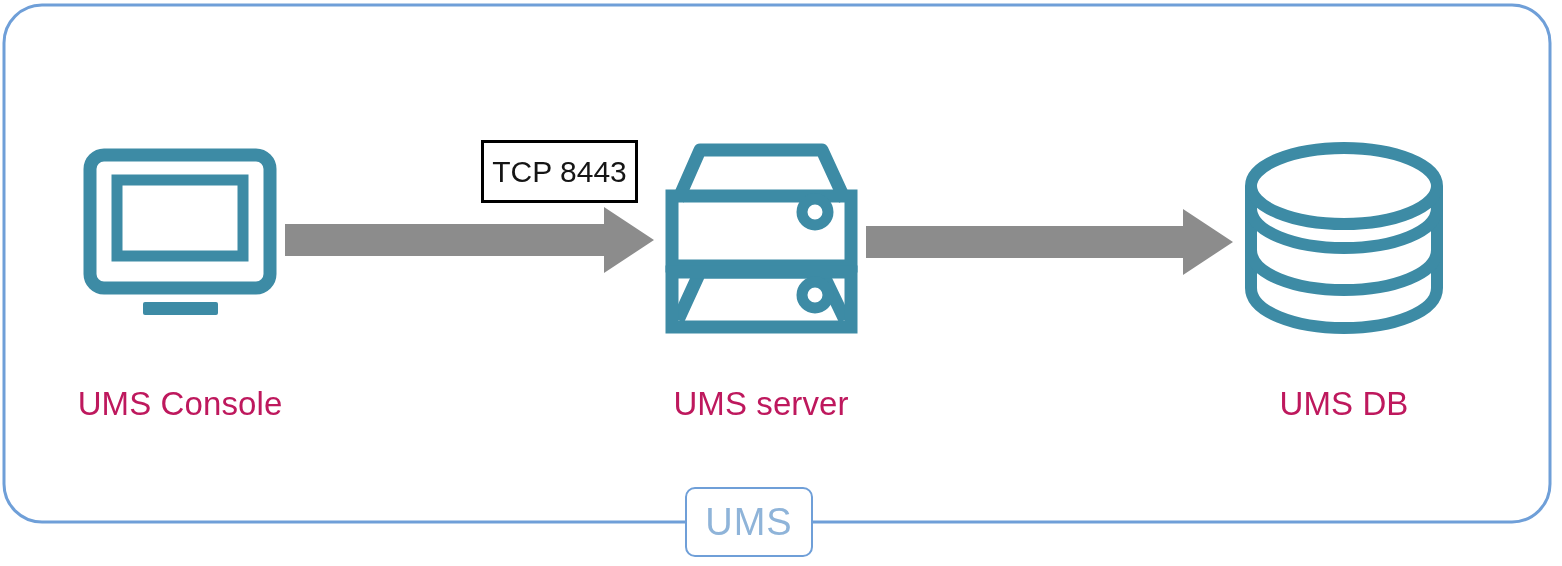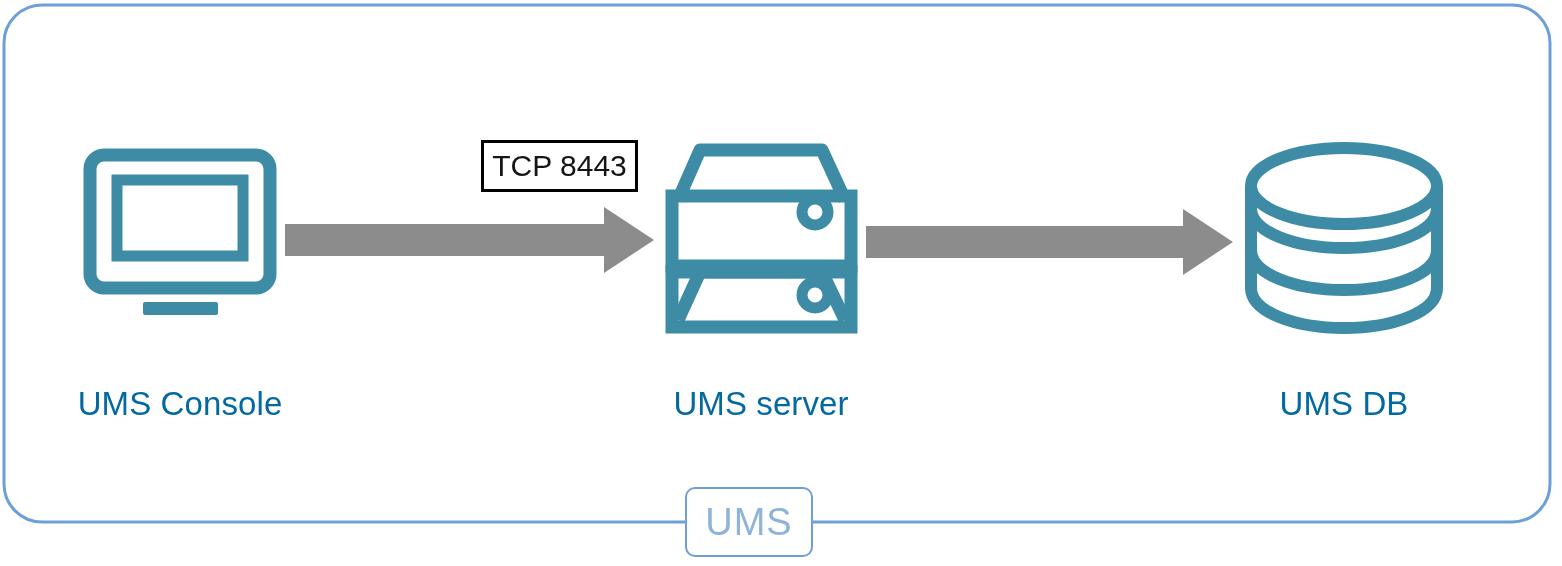--- a/index.html
+++ b/index.html
@@ -22,21 +22,21 @@
     position: absolute;
     left: 0;
     top: 0;
     width: 1562px;
     height: 566px;
     display: block;
   }
   .node-label {
     position: absolute;
     font-size: 33px;
-    color: #0369a1;
+    color: #be185d;
     font-family: "Liberation Sans", sans-serif;
     white-space: nowrap;
     text-align: center;
     letter-spacing: 0.1px;
   }
   .port-box {
     position: absolute;
     background: #ffffff;
     border: 3px solid #000000;
     box-sizing: border-box;
@@ -110,21 +110,21 @@
 
       <ellipse cx="1344" cy="186" rx="93" ry="38"></ellipse>
 
       <path d="M 1251 208 C 1251 232 1295 248 1344 248 C 1393 248 1437 232 1437 208"></path>
 
       <path d="M 1251 250 C 1251 274 1295 290 1344 290 C 1393 290 1437 274 1437 250"></path>
     </g>
 
   </svg>
 
-  <div class="port-box" style="left:481px; top:140px; width:157px; height:52px;">TCP 8443</div>
+  <div class="port-box" style="left:481px; top:140px; width:157px; height:63px;">TCP 8443</div>
 
 
   <div class="node-label" style="left:0px; top:385px; width:360px;">UMS Console</div>
 
   <div class="node-label" style="left:1164px; top:385px; width:360px;">UMS DB</div>
 
   <div class="node-label" style="left:581px; top:385px; width:360px;">UMS server</div>
 
   <div id="zone-badge" style="left:685px; top:487px; width:128px; height:70px;border-radius:10px;">UMS</div>
 

